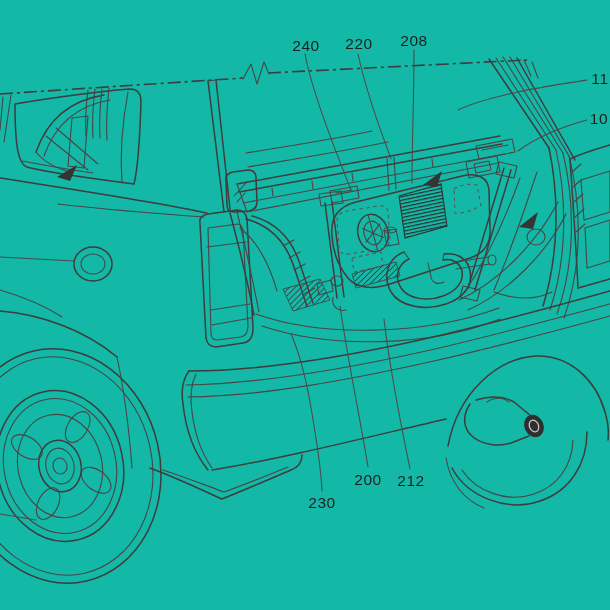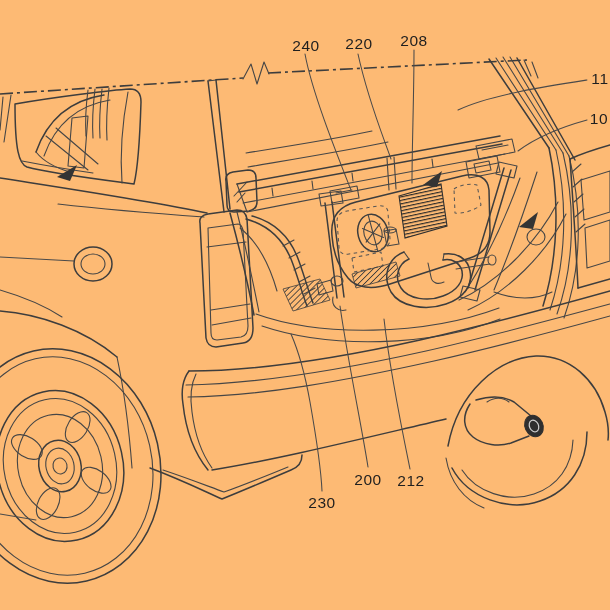--- a/index.html
+++ b/index.html
@@ -1,17 +1,17 @@
 <!DOCTYPE html>
 <html><head>
 <meta charset="utf-8">
 <style>
   html,body{margin:0;padding:0;background:#fff;}
   .stage{
-    position:relative;width:610px;height:610px;background:#fdba74;overflow:hidden;
+    position:relative;width:610px;height:610px;background:#14b8a6;overflow:hidden;
     font-family:"Liberation Sans",sans-serif;
   }
   svg{position:absolute;left:0;top:0;}
   
   .s  {fill:none;stroke:#3d3d3d;stroke-width:1.5;stroke-linecap:round;stroke-linejoin:round;}
   .t  {fill:none;stroke:#464646;stroke-width:1.1;stroke-linecap:round;stroke-linejoin:round;}
   .ld {fill:none;stroke:#4a4a4a;stroke-width:1.05;stroke-linecap:round;}
   .ph {fill:none;stroke:#3d3d3d;stroke-width:1.6;stroke-dasharray:13 4 3 4;}
   .dsh{fill:none;stroke:#565656;stroke-width:1.05;stroke-dasharray:3.5 3.5;stroke-linejoin:round;}
   .fil{fill:#343434;stroke:none;}

